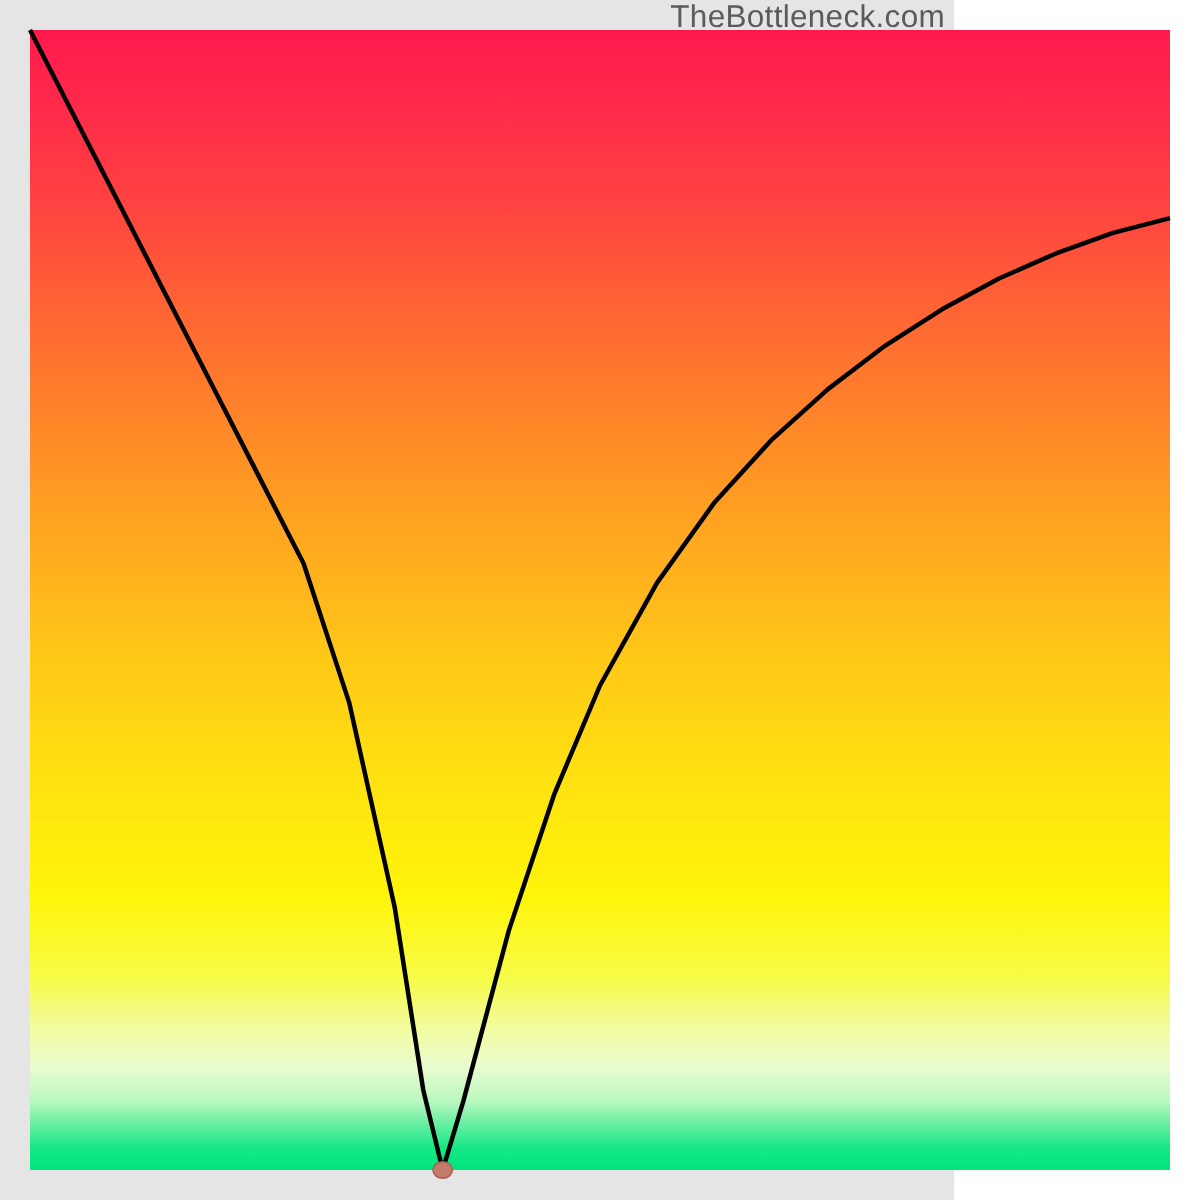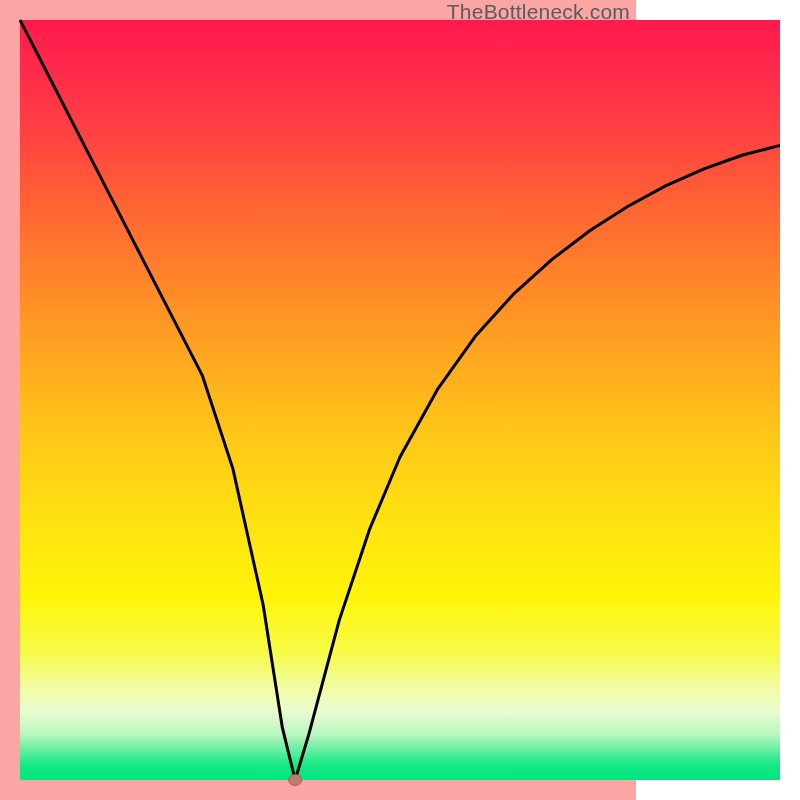--- a/index.html
+++ b/index.html
@@ -7,21 +7,21 @@
     padding: 0;
     width: 800px;
     height: 800px;
     overflow: hidden;
     font-family: Arial, Helvetica, sans-serif;
   }
   .frame {
     position: relative;
     width: 636px;
     height: 800px;
-    background: #fca5a5;
+    background: #e5e5e5;
   }
   .plot {
     position: absolute;
     left: 20px;
     top: 20px;
     width: 760px;
     height: 760px;
     background: linear-gradient(to bottom,
       #ff1a4d 0%,
       #ff2b4a 7%,

